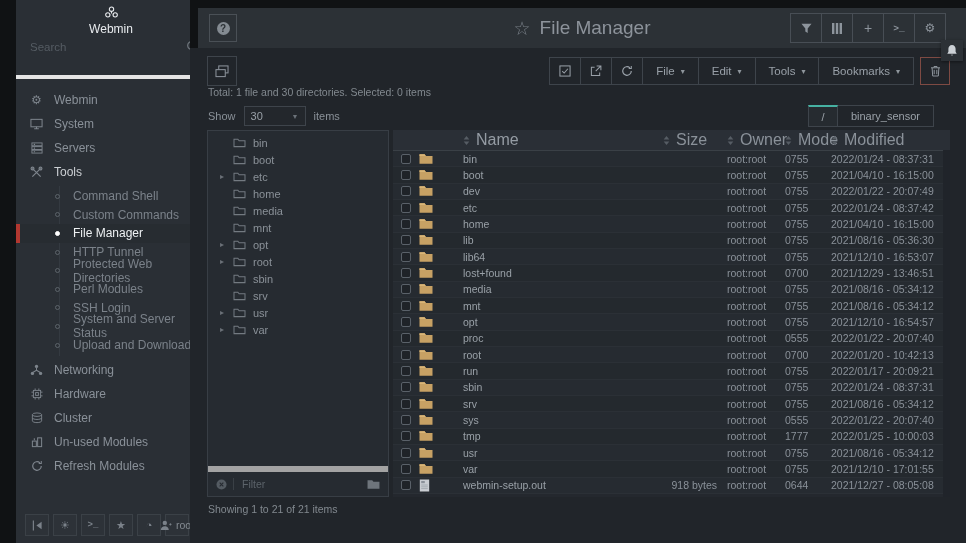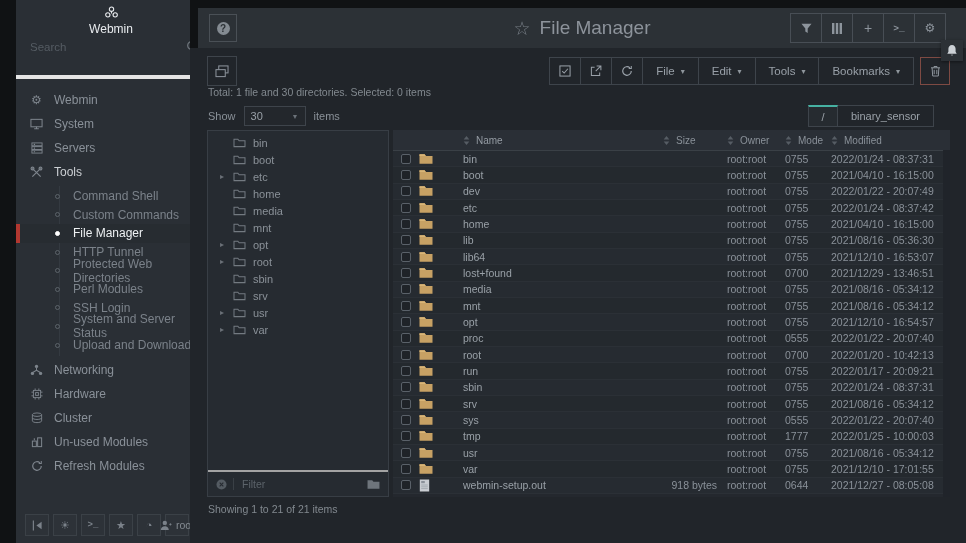--- a/index.html
+++ b/index.html
@@ -85,33 +85,33 @@
   .crumb-cur{padding:8px 13px;box-sizing:border-box;border:1px solid #3e444b;border-left:none;
              display:flex;align-items:center;color:#9aa1a8;font-size:11px;cursor:pointer;}
   
   .tree-panel{position:absolute;top:82px;left:17px;width:182px;bottom:46px;box-sizing:border-box;
               border:1px solid #383e45;background:#262b31;}
   .tree-list{padding-top:3px;}
   .tree-item{height:17px;display:flex;align-items:center;padding-left:10px;font-size:11px;
              color:#8a9198;gap:7px;cursor:pointer;}
   .tr-arrow{width:8px;font-size:8px;color:#6a7077;text-align:center;flex:0 0 8px;}
   .tr-folder{display:inline-flex;color:#737a81;}
-  .tree-filter{position:absolute;left:0;right:0;bottom:0;height:24px;border-top:2px solid #a3a3a3;
+  .tree-filter{position:absolute;left:0;right:0;bottom:0;height:24px;border-top:6px solid #a3a3a3;
                display:flex;align-items:center;padding:0 8px;gap:6px;}
   .tf-clear{color:#545b62;display:inline-flex;cursor:pointer;}
   .tf-div{width:1px;height:12px;background:#3a4046;}
   .tf-input{flex:1;background:transparent;border:none;outline:none;color:#9aa1a8;font-size:10.5px;
             font-family:"Liberation Sans",sans-serif;min-width:0;}
   .tf-input::placeholder{color:#5c636a;}
   .tf-folder{color:#6e757c;display:inline-flex;cursor:pointer;}
   
   .table-panel{position:absolute;top:82px;left:203px;right:16px;bottom:46px;background:#24282e;}
   .t-scroll{position:absolute;top:20px;right:0;bottom:0;width:7px;background:#20242a;}
   .t-header{display:flex;height:20px;align-items:center;background:#2a2f36;
-            border-bottom:1px solid #3a4046;font-size:10px;color:#959ca4;padding-right:7px;}
+            border-bottom:1px solid #3a4046;font-size:16px;color:#959ca4;padding-right:7px;}
   .th{display:flex;align-items:center;gap:6px;cursor:pointer;box-sizing:border-box;}
   .sort{display:inline-flex;color:#565d64;}
   .t-body{}
   .t-row{display:flex;height:16.33px;box-sizing:border-box;align-items:center;font-size:10.5px;
          color:#99a0a7;border-bottom:1px solid #2b3036;padding-right:7px;cursor:pointer;}
   .t-row:nth-child(odd){background:#262b31;}
   .t-row:nth-child(even){background:#24292e;}
   .c-check{width:26px;flex:0 0 26px;display:flex;justify-content:center;}
   .cbox{width:10px;height:10px;box-sizing:border-box;border:1px solid #5a6169;border-radius:2px;
         background:#1f2328;cursor:pointer;}

